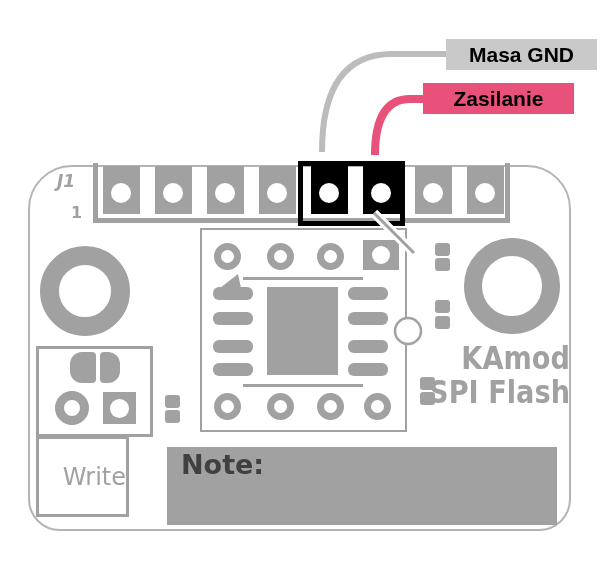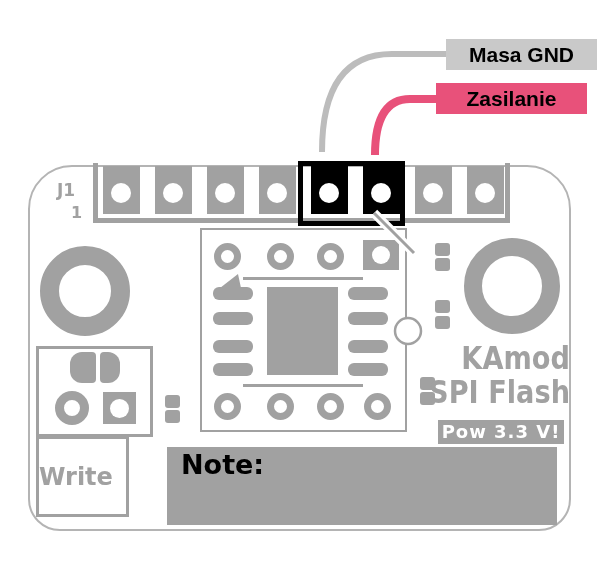--- a/index.html
+++ b/index.html
@@ -40,41 +40,41 @@
   .sqpad{background:var(--silk);}
   .sqpad .hole{position:absolute;border-radius:50%;background:#fff;}
   .smdpad{width:40px;height:13px;border-radius:6px;background:var(--silk);}
   .silkline{height:3px;background:var(--silk);}
   .chipbody{left:267px;top:287px;width:71px;height:88px;background:var(--silk);}
   .minipad{width:15px;height:13px;border-radius:3px;background:var(--silk);}
 
   
   .wpbox{left:36px;top:346px;width:117px;height:91px;border:3px solid var(--silk);box-sizing:border-box;}
   .wptext{left:36px;top:436px;width:93px;height:81px;border:3px solid var(--silk);box-sizing:border-box;
-          color:var(--silk);font-weight:bold;font-size:24px;line-height:28px;text-align:left;
+          color:var(--silk);font-weight:normal;font-size:24px;line-height:28px;text-align:right;
           display:flex;flex-direction:column;justify-content:center;letter-spacing:0px;}
   .jumpL{left:70px;top:352px;width:26px;height:31px;background:var(--silk);border-radius:12px 4px 4px 12px;}
   .jumpR{left:100px;top:352px;width:20px;height:31px;background:var(--silk);border-radius:4px 12px 12px 4px;}
 
   
   .note{left:167px;top:447px;width:390px;height:78px;background:var(--silk);
-        color:#000000;font-weight:bold;font-size:27px;padding:2px 0 0 14px;box-sizing:border-box;}
+        color:#404040;font-weight:bold;font-size:27px;padding:2px 0 0 14px;box-sizing:border-box;}
 
   
   .brand{left:400px;top:341px;width:170px;text-align:right;color:var(--silk);
          font-weight:bold;font-size:32px;line-height:34px;transform:scaleX(0.85);
          transform-origin:right center;white-space:nowrap;}
   .badge{left:438px;top:420px;width:126px;height:24px;background:var(--silk);color:#fff;
          font-weight:bold;font-size:18px;text-align:center;line-height:24px;letter-spacing:1px;}
 
   
   .callout{width:151px;height:31px;font-family:"Liberation Sans",sans-serif;font-size:21px;
            font-weight:bold;color:#000;text-align:center;line-height:31px;}
   .callout.gnd{left:446px;top:39px;background:var(--labelgray);text-align:center;}
-  .callout.pwr{left:436px;top:83px;background:var(--pink);}
+  .callout.pwr{left:423px;top:83px;background:var(--pink);}
 
   svg.overlay{position:absolute;left:0;top:0;z-index:40;pointer-events:none;}
 </style>
 </head>
 <body>
 
 <div class="canvas">
 
   <div class="abs callout gnd">Masa GND</div>
   <div class="abs callout pwr">Zasilanie</div>
@@ -102,21 +102,21 @@
         <span class="hole"></span>
       </div>
       <div class="pin" style="left: 415px; z-index: 10;">
         <span class="hole"></span>
       </div>
       <div class="pin" style="left: 467px; z-index: 10;">
         <span class="hole"></span>
       </div>
     </div>
   <div class="abs hlbox"></div>
-  <div class="abs ref" style="left:57px;top:180px;">J1</div>
+  <div class="abs ref" style="left:57px;top:171px;font-style:italic;">J1</div>
   <div class="abs ref" style="left:71px;top:203px;font-size:16px;">1</div>
 
   <div class="abs hole-ring" style="left:40px;top:246px;width:90px;height:90px;border:19px solid var(--silk);"></div>
   <div class="abs hole-ring" style="left:464px;top:238px;width:96px;height:96px;border:18px solid var(--silk);"></div>
 
   <div class="abs chipbox"></div>
   <div class="abs ring" style="left:214px;top:243px;"></div>
   <div class="abs ring" style="left:267px;top:243px;"></div>
   <div class="abs ring" style="left:317px;top:243px;"></div>
   <div class="abs sqpad" style="left:363px;top:240px;width:36px;height:30px;">
@@ -159,21 +159,20 @@
   </div>
 
   <div class="abs note">
     <span>Note:</span>
   </div>
 
   <div class="abs brand">
     <div>KAmod</div>
     <div>SPI Flash</div>
   </div>
-  <div class="abs badge">Pow 3.3 V!</div>
 
   <svg class="overlay" width="613" height="566" viewBox="0 0 613 566">
 
     <line x1="374" y1="213" x2="414" y2="253" stroke="#ffffff" stroke-width="9"></line>
     <line x1="374" y1="213" x2="414" y2="253" stroke="#a1a1a1" stroke-width="3"></line>
 
     <circle cx="408" cy="331" r="13" fill="#ffffff" stroke="#a1a1a1" stroke-width="2.5"></circle>
 
     <polygon points="220,288 241,288 238,274" fill="#a1a1a1"></polygon>
 

